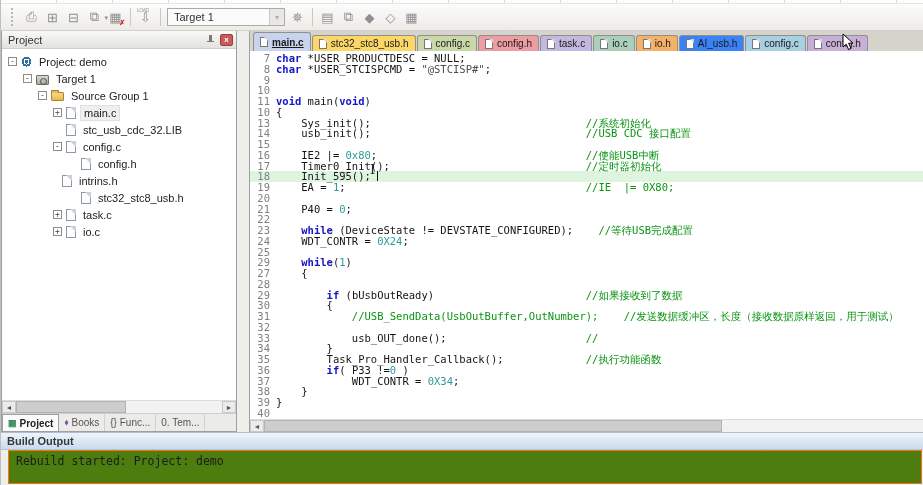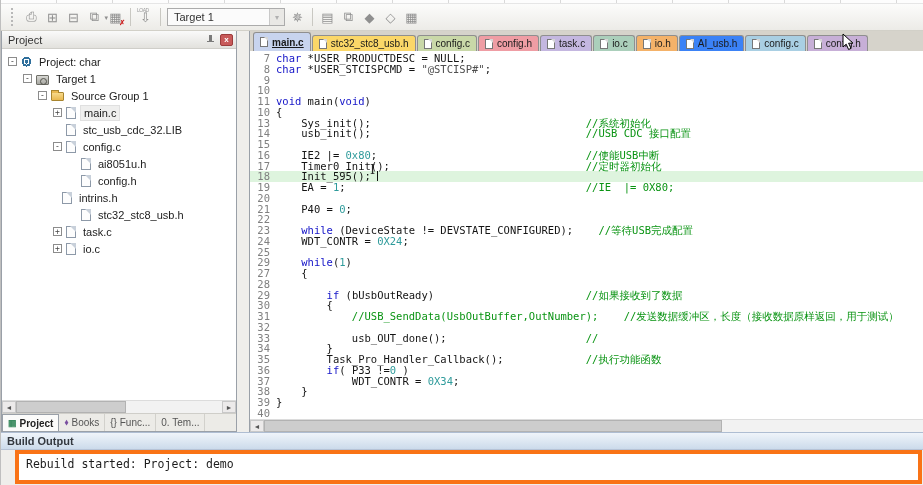--- a/index.html
+++ b/index.html
@@ -71,30 +71,30 @@
   .etab.active .etab-label { text-decoration:underline; }
   .doc-ico { width:8px; height:10px; background:#fff; border:1px solid #777; position:relative; flex:none; }
   .doc-ico::before { content:""; position:absolute; right:-1px; top:-1px; border:2px solid #d5d5d5; border-left-color:transparent; border-bottom-color:transparent; }
 
   
   .code { flex:1; overflow:hidden; background:#fff; font-family:"DejaVu Sans Mono","Liberation Mono",monospace; font-size:10.5px; padding-top:2px; }
   .code-line { display:flex; height:10.75px; line-height:10.75px; white-space:pre; }
   .code-line.hl { background:#def4de; }
   .ln { width:26px; text-align:right; padding-right:6px; color:#808080; flex:none; }
   .lc { flex:1; color:#141414; }
-  .kw { color:#1414c8; font-weight:normal; }
+  .kw { color:#1414c8; font-weight:bold; }
   .nm { color:#2e9b9b; }
   .cm { color:#0a9413; }
   .st { color:#4d4d4d; }
   .caret-bar { display:inline-block; width:1px; height:10px; background:#111; vertical-align:-1px; }
 
   
   .build-output { height:53px; display:flex; flex-direction:column; background:#efeeeb; }
   .bo-header { height:18px; background:linear-gradient(#eff4fa,#ccdbeb); border-top:1px solid #aebdd2; border-bottom:1px solid #b6c3d6; font-size:11px; font-weight:bold; color:#33383f; display:flex; align-items:center; padding-left:6px; }
-  .bo-body { flex:1; margin:0 1px 1px 14px; background:#ffffff; border:4px solid #f97316; overflow:hidden; }
+  .bo-body { flex:1; margin:0 1px 1px 7px; background:#4d7c0f; border:1px solid #f97316; overflow:hidden; }
   .bo-body pre { font-family:"DejaVu Sans Mono","Liberation Mono",monospace; font-size:11.5px; color:#1d1d1d; padding:3px 0 0 7px; }
 
   
   .cursor-ibeam { position:absolute; left:369px; top:162px; font-family:"DejaVu Serif",serif; font-size:13px; color:#2b2b2b; z-index:50; pointer-events:none; }
   .cursor-arrow { position:absolute; left:841px; top:33px; z-index:50; pointer-events:none; }
 </style>
 </head>
 <body>
 
 <div class="screen">
@@ -158,21 +158,21 @@
     <div class="left-panel">
       <div class="panel-header">
         <span class="ph-title">Project</span>
         <span class="pin-icon"></span>
         <span class="close-btn">x</span>
       </div>
       <div class="tree" id="tree">
           <div class="tree-row" style="padding-left: 6px;">
             <span class="expander">-</span>
             <span class="ico ico-proj"></span>
-            <span class="tree-label">Project: char</span>
+            <span class="tree-label">Project: demo</span>
           </div>
           <div class="tree-row" style="padding-left: 21px;">
             <span class="expander">-</span>
             <span class="ico ico-target"></span>
             <span class="tree-label">Target 1</span>
           </div>
           <div class="tree-row" style="padding-left: 36px;">
             <span class="expander">-</span>
             <span class="ico ico-folder"></span>
             <span class="tree-label">Source Group 1</span>
@@ -184,25 +184,20 @@
           </div>
           <div class="tree-row" style="padding-left: 51px;">
             <span class="exp-spacer"></span>
             <span class="ico ico-file"></span>
             <span class="tree-label">stc_usb_cdc_32.LIB</span>
           </div>
           <div class="tree-row" style="padding-left: 51px;">
             <span class="expander">-</span>
             <span class="ico ico-file"></span>
             <span class="tree-label">config.c</span>
-          </div>
-          <div class="tree-row" style="padding-left: 66px;">
-            <span class="exp-spacer"></span>
-            <span class="ico ico-file"></span>
-            <span class="tree-label">ai8051u.h</span>
           </div>
           <div class="tree-row" style="padding-left: 66px;">
             <span class="exp-spacer"></span>
             <span class="ico ico-file"></span>
             <span class="tree-label">config.h</span>
           </div>
           <div class="tree-row" style="padding-left: 47px;">
             <span class="exp-spacer"></span>
             <span class="ico ico-file"></span>
             <span class="tree-label">intrins.h</span>

